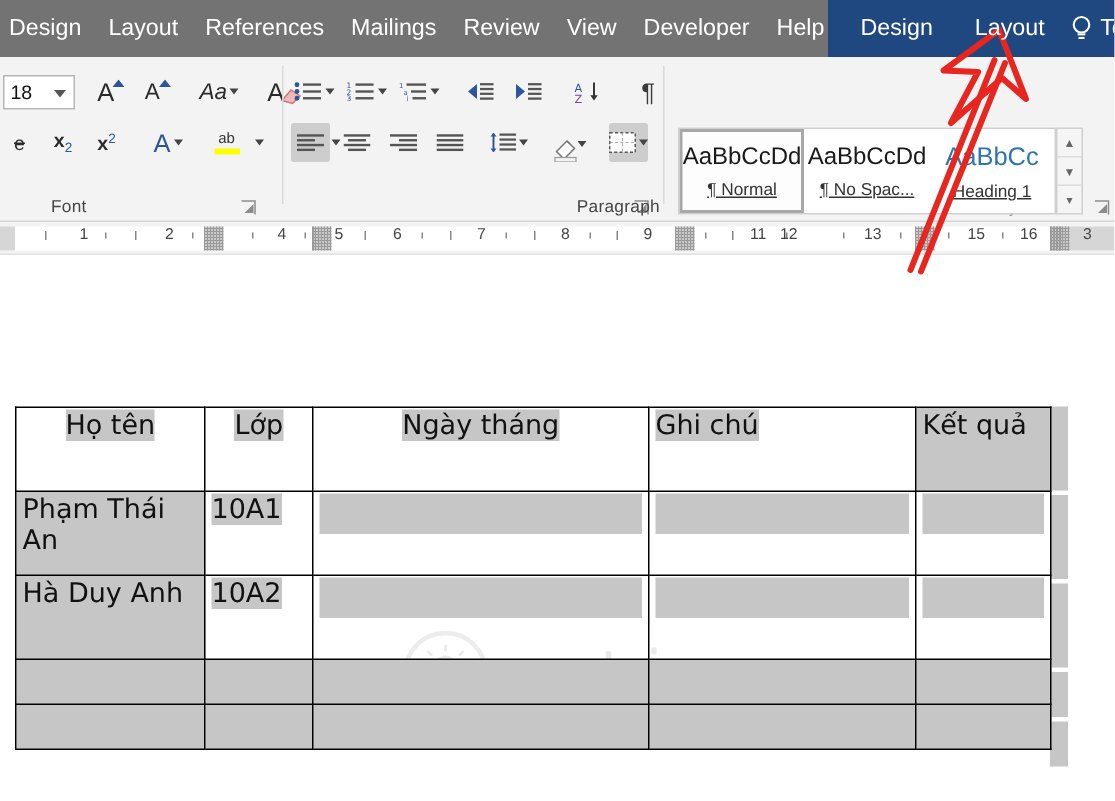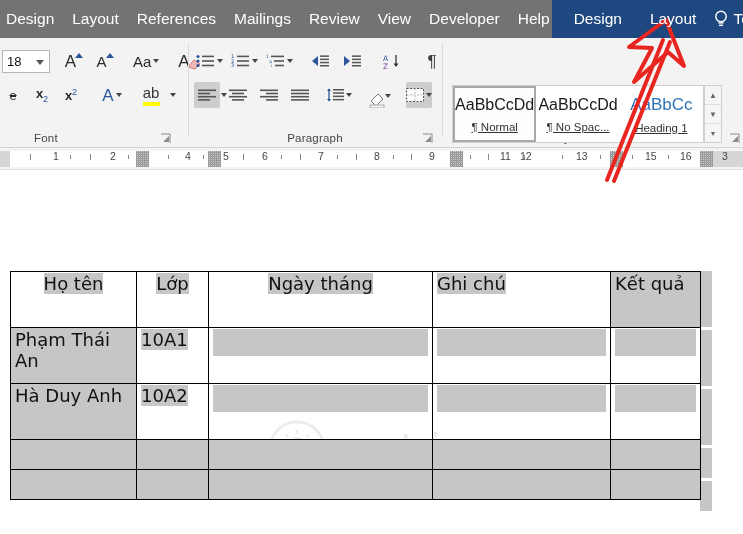--- a/index.html
+++ b/index.html
@@ -39,21 +39,21 @@
     position: absolute; left: 0; top: 38px; width: 743px; height: 110px;
     background: #f3f3f3;
     border-bottom: 1px solid #d4d4d4;
   }
   .group { position: absolute; top: 0; height: 110px; }
   .group-sep {
     position: absolute; top: 6px; width: 1px; height: 92px; background: #dadada;
   }
   .group-label {
     position: absolute; bottom: 2px; width: 100%;
-    text-align: center; font-size: 11.5px; color: #444; letter-spacing: .2px;
+    text-align: right; font-size: 11.5px; color: #444; letter-spacing: .2px;
   }
   .launcher {
     position: absolute; bottom: 3px; width: 12px; height: 12px;
     opacity: .65;
   }
   .launcher svg { display: block; }
 
   .row { position: absolute; display: flex; align-items: center; }
 
   .ico-btn {
@@ -225,21 +225,21 @@
           <svg width="8" height="8" viewBox="0 0 8 8" style="margin-left:-1px;margin-bottom:9px">
               <path d="M4 0 L8 5 L0 5 Z" fill="#2b579a"></path>
             </svg>
         </div>
         <div class="ico-btn">
           <span class="glyph-sm" style="font-size:15px">A</span>
           <svg width="8" height="8" viewBox="0 0 8 8" style="margin-left:-1px;margin-bottom:8px">
               <path d="M4 0 L8 5 L0 5 Z" fill="#2b579a"></path>
             </svg>
         </div>
-        <div class="ico-btn" style="margin-left:10px;">
+        <div class="ico-btn" style="margin-left:10px;font-style:italic;">
           <span class="glyph" style="font-size:15px">Aa</span>
           <span class="caret"></span>
         </div>
         <div class="ico-btn" style="margin-left:12px;">
           <span class="glyph">A</span>
           <svg width="14" height="12" viewBox="0 0 14 12" style="margin-left:-3px;margin-top:5px">
             <path d="M1 9 L7 2 L13 6 L8 11 Z" fill="#f0b9b9" stroke="#c77" stroke-width="1"></path>
           </svg>
         </div>
       </div>
@@ -252,21 +252,21 @@
           <span class="glyph-sm"><b>x</b><sub style="font-size:9px;color:#2b579a">2</sub></span>
         </div>
         <div class="ico-btn">
           <span class="glyph-sm"><b>x</b><sup style="font-size:9px;color:#2b579a">2</sup></span>
         </div>
         <div class="ico-btn" style="margin-left:12px;">
           <span class="glyph blue">A</span>
           <span class="caret"></span>
         </div>
         <div class="ico-btn" style="margin-left:10px; flex-direction:column;">
-          <span style="font-size:15px;color:#333">ab</span>
+          <span style="font-size:10px;color:#333">ab</span>
           <span style="display:block;width:17px;height:4px;background:#ffff00;margin-top:1px"></span>
         </div>
         <span class="caret" style="margin-left:3px"></span>
         <div class="ico-btn" style="margin-left:10px; flex-direction:column;">
           <span style="font-size:15px;color:#111;font-weight:700;line-height:13px">A</span>
           <span style="display:block;width:17px;height:5px;background:#c00000;margin-top:1px"></span>
         </div>
         <span class="caret" style="margin-left:3px"></span>
       </div>
       <div class="group-label" style="text-align:left; left:34px; bottom:4px; width:auto;">Font</div>

